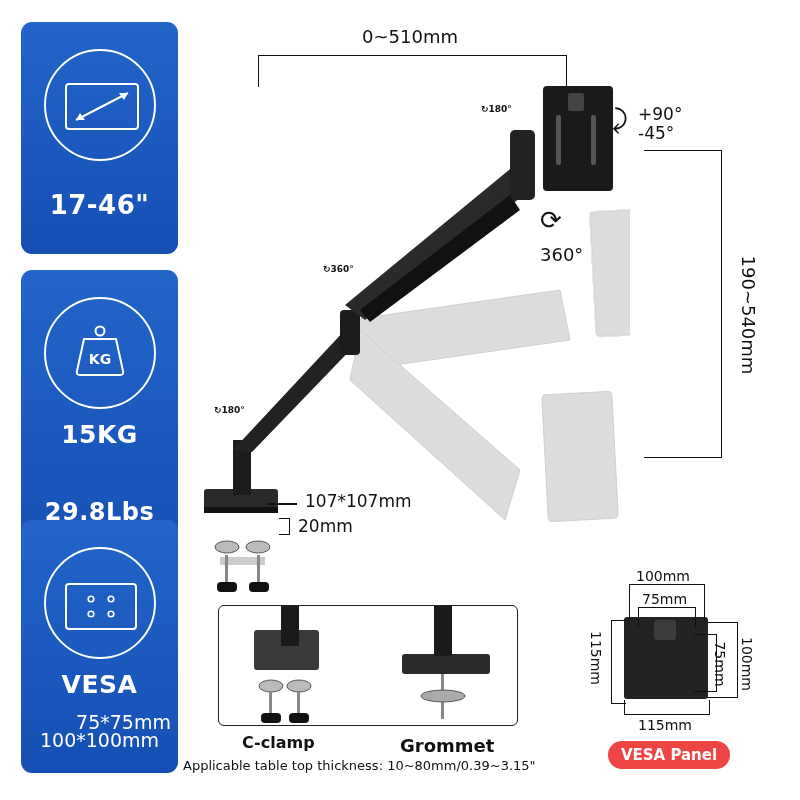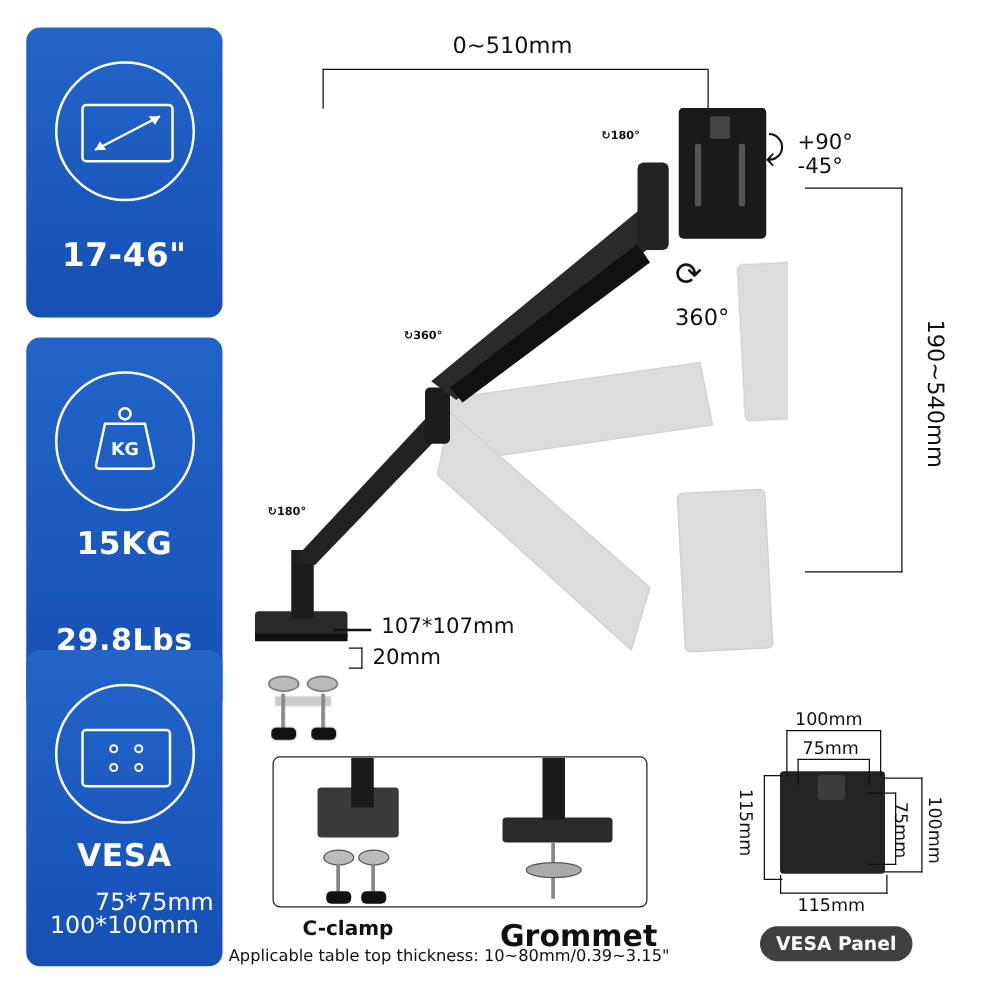--- a/index.html
+++ b/index.html
@@ -11,21 +11,21 @@
   .card .ring { position:absolute; left:50%; transform:translateX(-50%); width:112px; height:112px;
                 border:2px solid #fff; border-radius:50%; box-sizing:border-box; }
   .card .big { position:absolute; left:0; right:0; font-weight:bold; font-size:24px; letter-spacing:0.5px; }
   .card .sub { position:absolute; left:0; right:0; font-size:19px; line-height:22px; }
   .abs { position:absolute; }
   .dim { font-size:18px; color:#111; white-space:nowrap; }
   .line { position:absolute; background:#111; }
   .rot { font-size:9px; font-weight:bold; }
   .opt-box { position:absolute; left:218px; top:605px; width:300px; height:121px; border:1.5px solid #222;
              border-radius:6px; box-sizing:border-box; }
-  .pill { position:absolute; left:608px; top:741px; width:122px; height:28px; background:#404040;
+  .pill { position:absolute; left:608px; top:741px; width:122px; height:28px; background:#ef4444;
           color:#fff; border-radius:14px; font-weight:bold; font-size:15px; text-align:center; line-height:28px; }
 </style>
 </head>
 <body>
 
 <div class="card" style="top:22px;height:232px;">
   <div class="ring" style="top:27px;">
     <svg width="108" height="108" viewBox="0 0 108 108" style="position:absolute;left:0;top:0;">
       <rect x="20" y="33" width="72" height="45" rx="3" fill="none" stroke="#fff" stroke-width="2"></rect>
       <line x1="30" y1="69" x2="82" y2="42" stroke="#fff" stroke-width="2"></line>
@@ -138,21 +138,21 @@
     <rect x="78" y="85" width="3" height="22" fill="#888"></rect>
     <rect x="42" y="107" width="20" height="10" rx="4" fill="#111"></rect>
     <rect x="70" y="107" width="20" height="10" rx="4" fill="#111"></rect>
     <rect x="183" y="48" width="88" height="20" rx="3" fill="#2a2a2a"></rect>
     <rect x="215" y="0" width="18" height="50" fill="#1a1a1a"></rect>
     <rect x="222" y="68" width="3" height="45" fill="#888"></rect>
     <ellipse cx="224" cy="90" rx="22" ry="6" fill="#aaa" stroke="#555"></ellipse>
   </svg>
 </div>
 <div class="abs" style="left:242px;top:733px;font-weight:bold;font-size:16px;">C-clamp</div>
-<div class="abs" style="left:400px;top:735px;font-weight:bold;font-size:24px;">Grommet</div>
+<div class="abs" style="left:400px;top:735px;font-weight:bold;font-size:18px;">Grommet</div>
 <div class="abs" style="left:183px;top:758px;font-size:13px;white-space:nowrap;">Applicable table top thickness: 10~80mm/0.39~3.15"</div>
 
 <div class="abs" style="left:624px;top:617px;width:84px;height:82px;background:#232323;border-radius:3px;">
   <div class="abs" style="left:30px;top:3px;width:22px;height:20px;background:#3c3c3c;border-radius:3px;"></div>
 </div>
 <div class="abs dim" style="left:636px;top:568px;font-size:14px;">100mm</div>
 <div class="abs" style="left:629px;top:584px;width:74px;height:36px;border:1px solid #111;border-bottom:none;"></div>
 <div class="abs dim" style="left:642px;top:591px;font-size:14px;">75mm</div>
 <div class="abs" style="left:638px;top:607px;width:56px;height:20px;border:1px solid #111;border-bottom:none;"></div>
 <div class="abs" style="left:611px;top:620px;width:14px;height:82px;border:1px solid #111;border-right:none;"></div>

